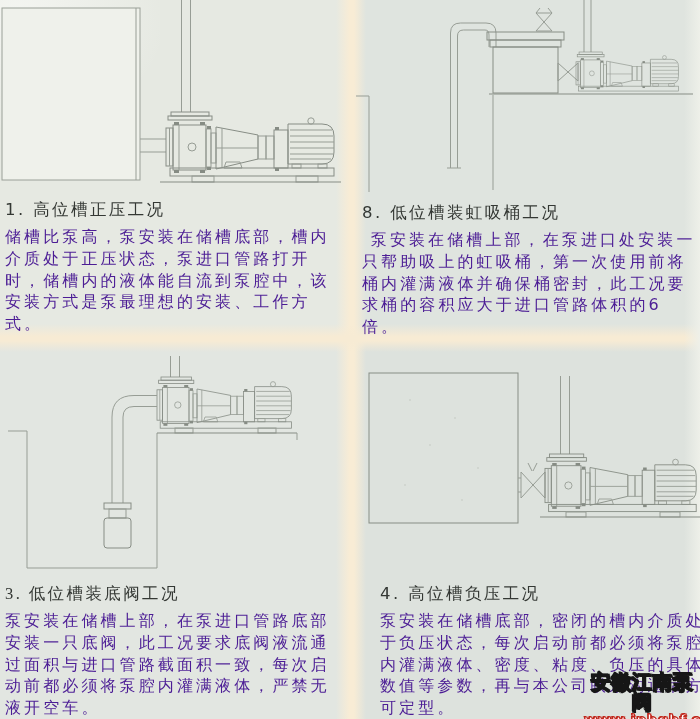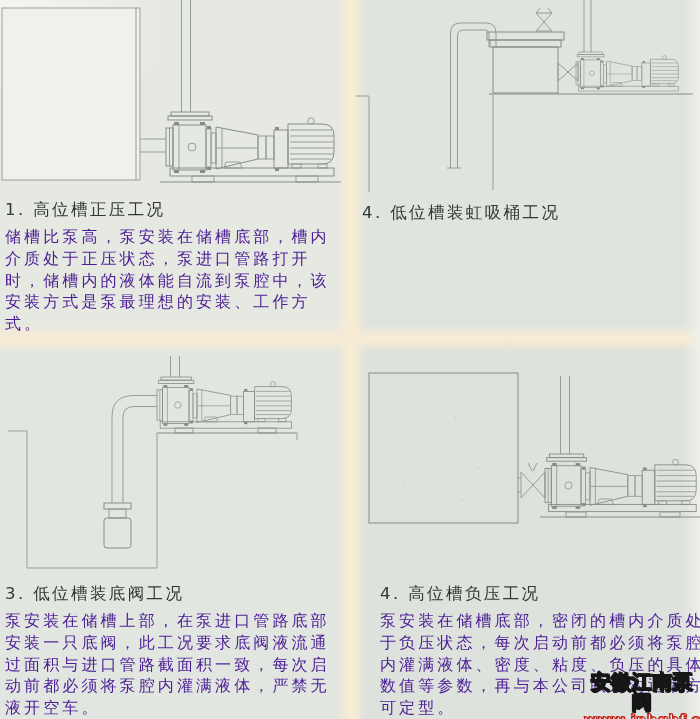--- a/index.html
+++ b/index.html
@@ -44,21 +44,21 @@
     margin:0 0 5px 0;font-size:16.5px;font-weight:normal;
     letter-spacing:2.4px;line-height:22px;color:#343834;
   }
   .caption p{
     margin:0;font-size:16px;line-height:21.8px;letter-spacing:3.1px;
     color:#4c1d95;
   }
   .cap1{left:5px;top:199px;width:338px;}
   .cap2{left:362px;top:202px;width:336px;}
   .cap2 p{text-indent:0.55em;}
-  .cap3{left:5px;top:583px;width:338px;}
+  .cap3{left:5px;top:583px;width:338px;font-family:Liberation Serif, serif;}
   .cap4{left:380px;top:583px;width:336px;}
   .watermark{position:absolute;left:584px;top:672px;width:116px;text-align:center;line-height:1;}
   .wm-brand{
     font-size:20px;font-weight:bold;color:#0f172a;letter-spacing:0.5px;
     -webkit-text-stroke:1.3px #161616;
     text-shadow:0 0 1px #161616,1px 1px 0 #161616,-1px -1px 0 #161616;
   }
   .wm-url{
     margin-top:1px;font-size:14.5px;font-weight:bold;color:#ffffff;letter-spacing:0.5px;
     -webkit-text-stroke:1.1px #c0251a;
@@ -255,21 +255,22 @@
       <rect class="ln" x="660" y="512" width="20" height="5"></rect>
       <line class="ln2" x1="540" y1="517" x2="700" y2="517"></line>
     </g>
   </svg>
 
   <div class="caption cap1">
     <h3>1. 高位槽正压工况</h3>
     <p>储槽比泵高，泵安装在储槽底部，槽内介质处于正压状态，泵进口管路打开时，储槽内的液体能自流到泵腔中，该安装方式是泵最理想的安装、工作方式。</p>
   </div>
   <div class="caption cap2">
-    <h3>4. 低位槽装虹吸桶工况</h3>
+    <h3>8. 低位槽装虹吸桶工况</h3>
+    <p>泵安装在储槽上部，在泵进口处安装一只帮助吸上的虹吸桶，第一次使用前将桶内灌满液体并确保桶密封，此工况要求桶的容积应大于进口管路体积的6倍。</p>
   </div>
   <div class="caption cap3">
     <h3>3. 低位槽装底阀工况</h3>
     <p>泵安装在储槽上部，在泵进口管路底部安装一只底阀，此工况要求底阀液流通过面积与进口管路截面积一致，每次启动前都必须将泵腔内灌满液体，严禁无液开空车。</p>
   </div>
   <div class="caption cap4">
     <h3>4. 高位槽负压工况</h3>
     <p>泵安装在储槽底部，密闭的槽内介质处于负压状态，每次启动前都必须将泵腔内灌满液体、密度、粘度、负压的具体数值等参数，再与本公司联系沟通后方可定型。</p>
   </div>
 

